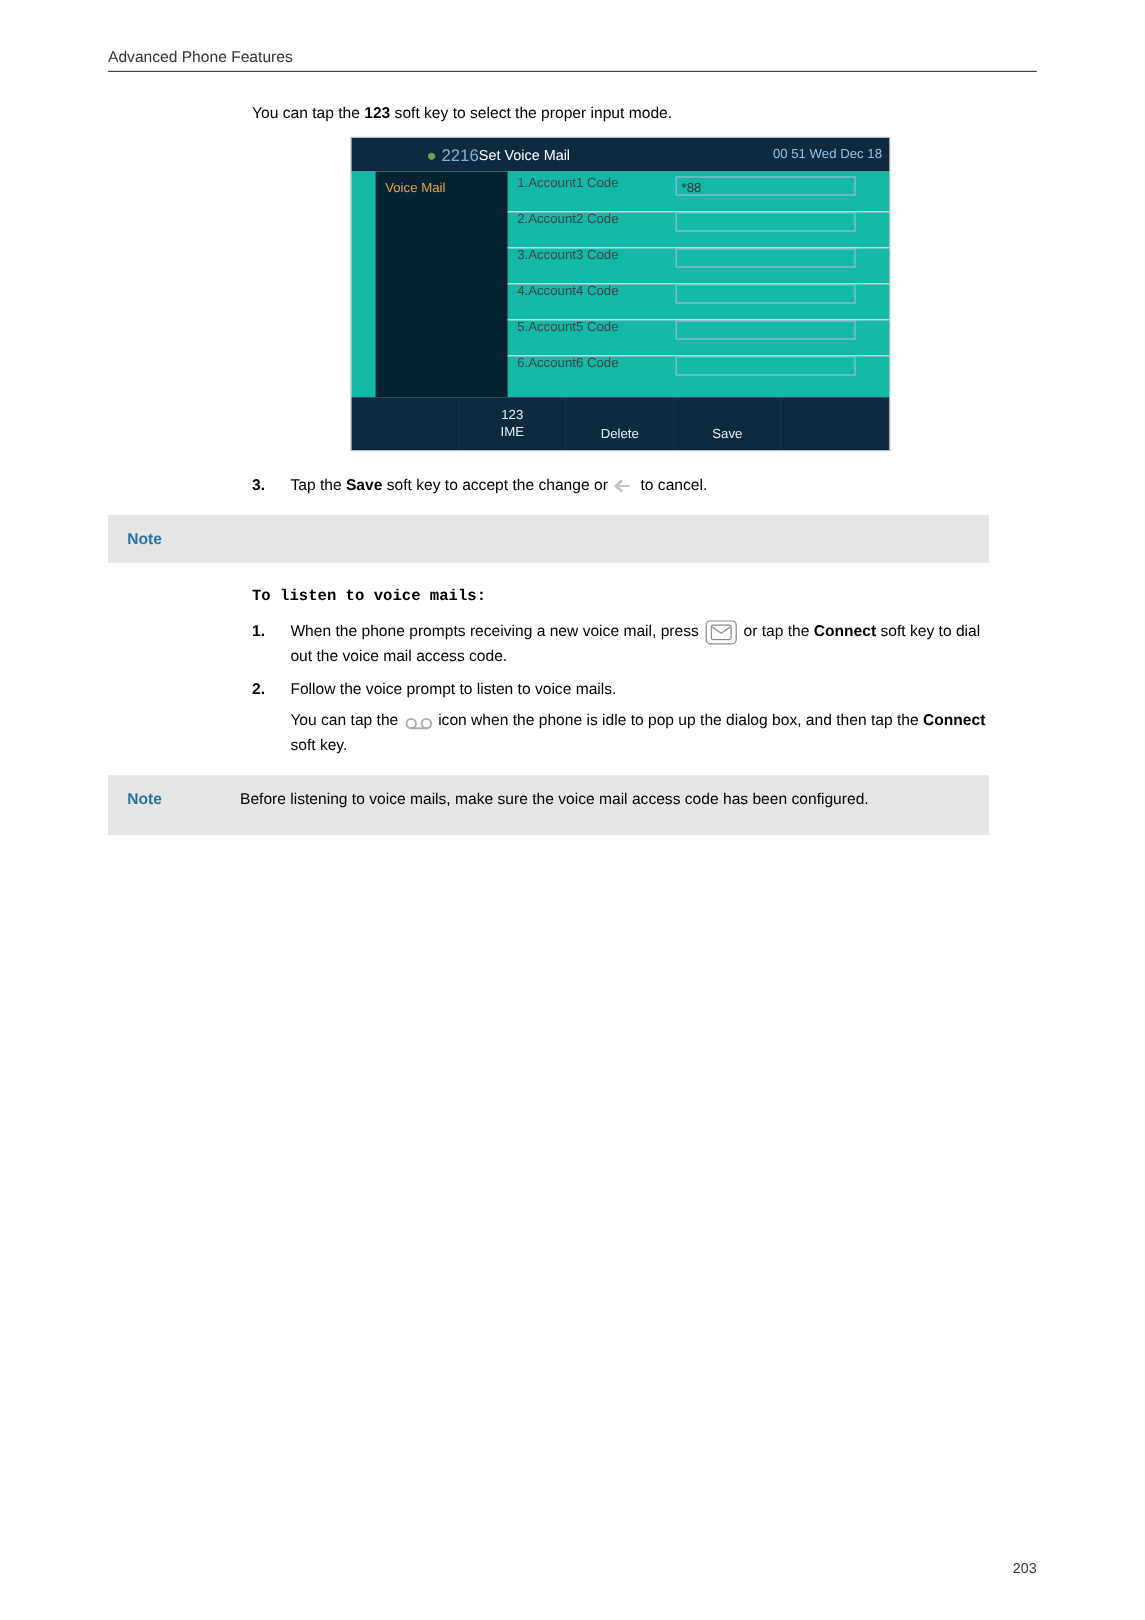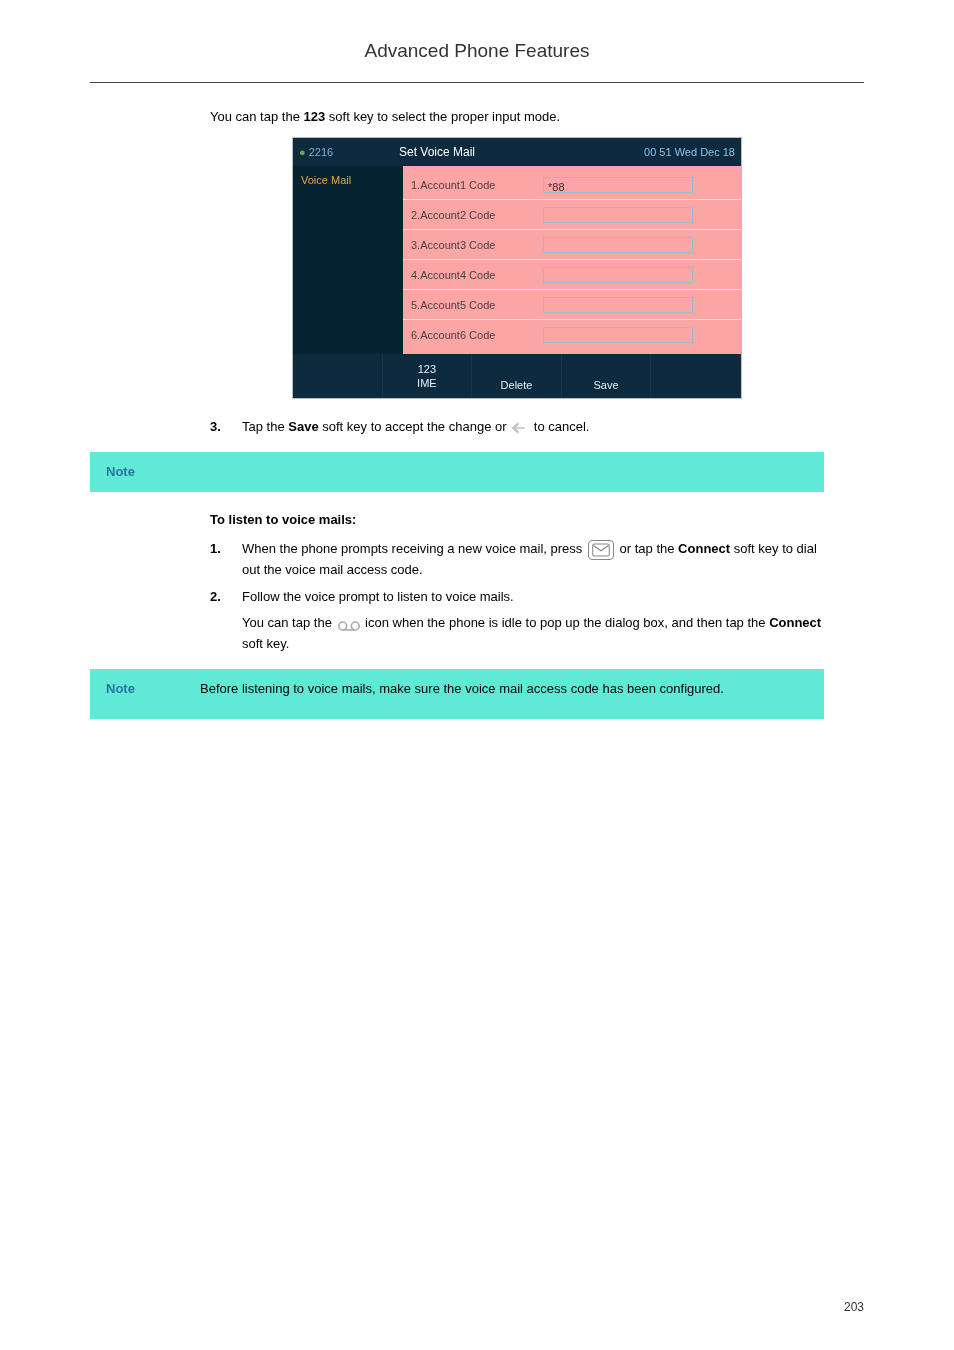--- a/index.html
+++ b/index.html
@@ -10,23 +10,23 @@
     font-family: Arial, Helvetica, sans-serif;
     color: #000;
     position: relative;
   }
   .page {
     padding: 40px 90px 40px 90px;
   }
   .header-line {
     border-bottom: 1px solid #444;
     margin-bottom: 24px;
-    padding-bottom: 20px;
-    text-align: center;
-    font-size: 19px;
+    padding-bottom: 4px;
+    text-align: left;
+    font-size: 13px;
     color: #333;
   }
   .content-indent {
     margin-left: 120px;
     margin-right: 40px;
   }
   .para {
     font-size: 13px;
     line-height: 1.55;
     margin-bottom: 8px;
@@ -39,36 +39,35 @@
     font-size: 11px;
   }
   .ss-header {
     background: #0e2a3f;
     color: #fff;
     display: flex;
     align-items: center;
     height: 28px;
     padding: 0 6px;
   }
-  .ss-header-left { flex: 0 0 100px; color: #7fb0d8; font-size: 11px; }
+  .ss-header-left { flex: 0 0 100px; color: #7fb0d8; font-size: 14px; text-align: right; }
   .ss-header-center { flex: 1; text-align: left; font-size: 12px; }
   .ss-header-right { flex: 0 0 120px; text-align: right; color: #8fc2e8; font-size: 11px; }
-  .ss-body { display: flex; background: #fca5a5; }
+  .ss-body { display: flex; background: #14b8a6; padding-left: 20px; }
   .ss-left {
     width: 110px;
     background: #072331;
     color: #e7a53a;
     padding: 8px 8px;
     font-size: 11px;
     min-height: 185px;
   }
   .ss-right { flex: 1; padding: 4px 0; }
   .ss-row {
     display: flex;
-    align-items: center;
     height: 30px;
     border-bottom: 1px solid #e7e7e7;
   }
   .ss-row-label {
     width: 140px;
     padding-left: 8px;
     color: #444;
     font-size: 11px;
   }
   .ss-row-input {
@@ -135,39 +134,40 @@
   .inline-vm-icon {
     display: inline-block;
     width: 22px; height: 12px;
     vertical-align: middle;
     margin: 0 2px;
   }
   .inline-vm-icon svg { width:22px; height:12px; }
 
   .note-block {
     display: flex;
-    background: #5eead4;
+    background: #e5e5e5;
     margin: 14px 0 14px -120px;
     padding: 10px 10px 10px 0;
     font-size: 13px;
     line-height: 1.55;
   }
   .note-label {
     width: 110px;
     flex-shrink: 0;
     color: #2a74a3;
     font-weight: 700;
     padding-left: 16px;
   }
   .note-body { flex: 1; padding-right: 20px; }
 
   .section-heading {
     font-weight: 700;
     font-size: 13px;
     margin: 20px 0 12px 0;
+    font-family: Liberation Mono, monospace;
   }
   .page-num {
     position: absolute;
     bottom: 36px;
     right: 90px;
     font-size: 12px;
     color: #333;
   }
 </style>
 </head>

